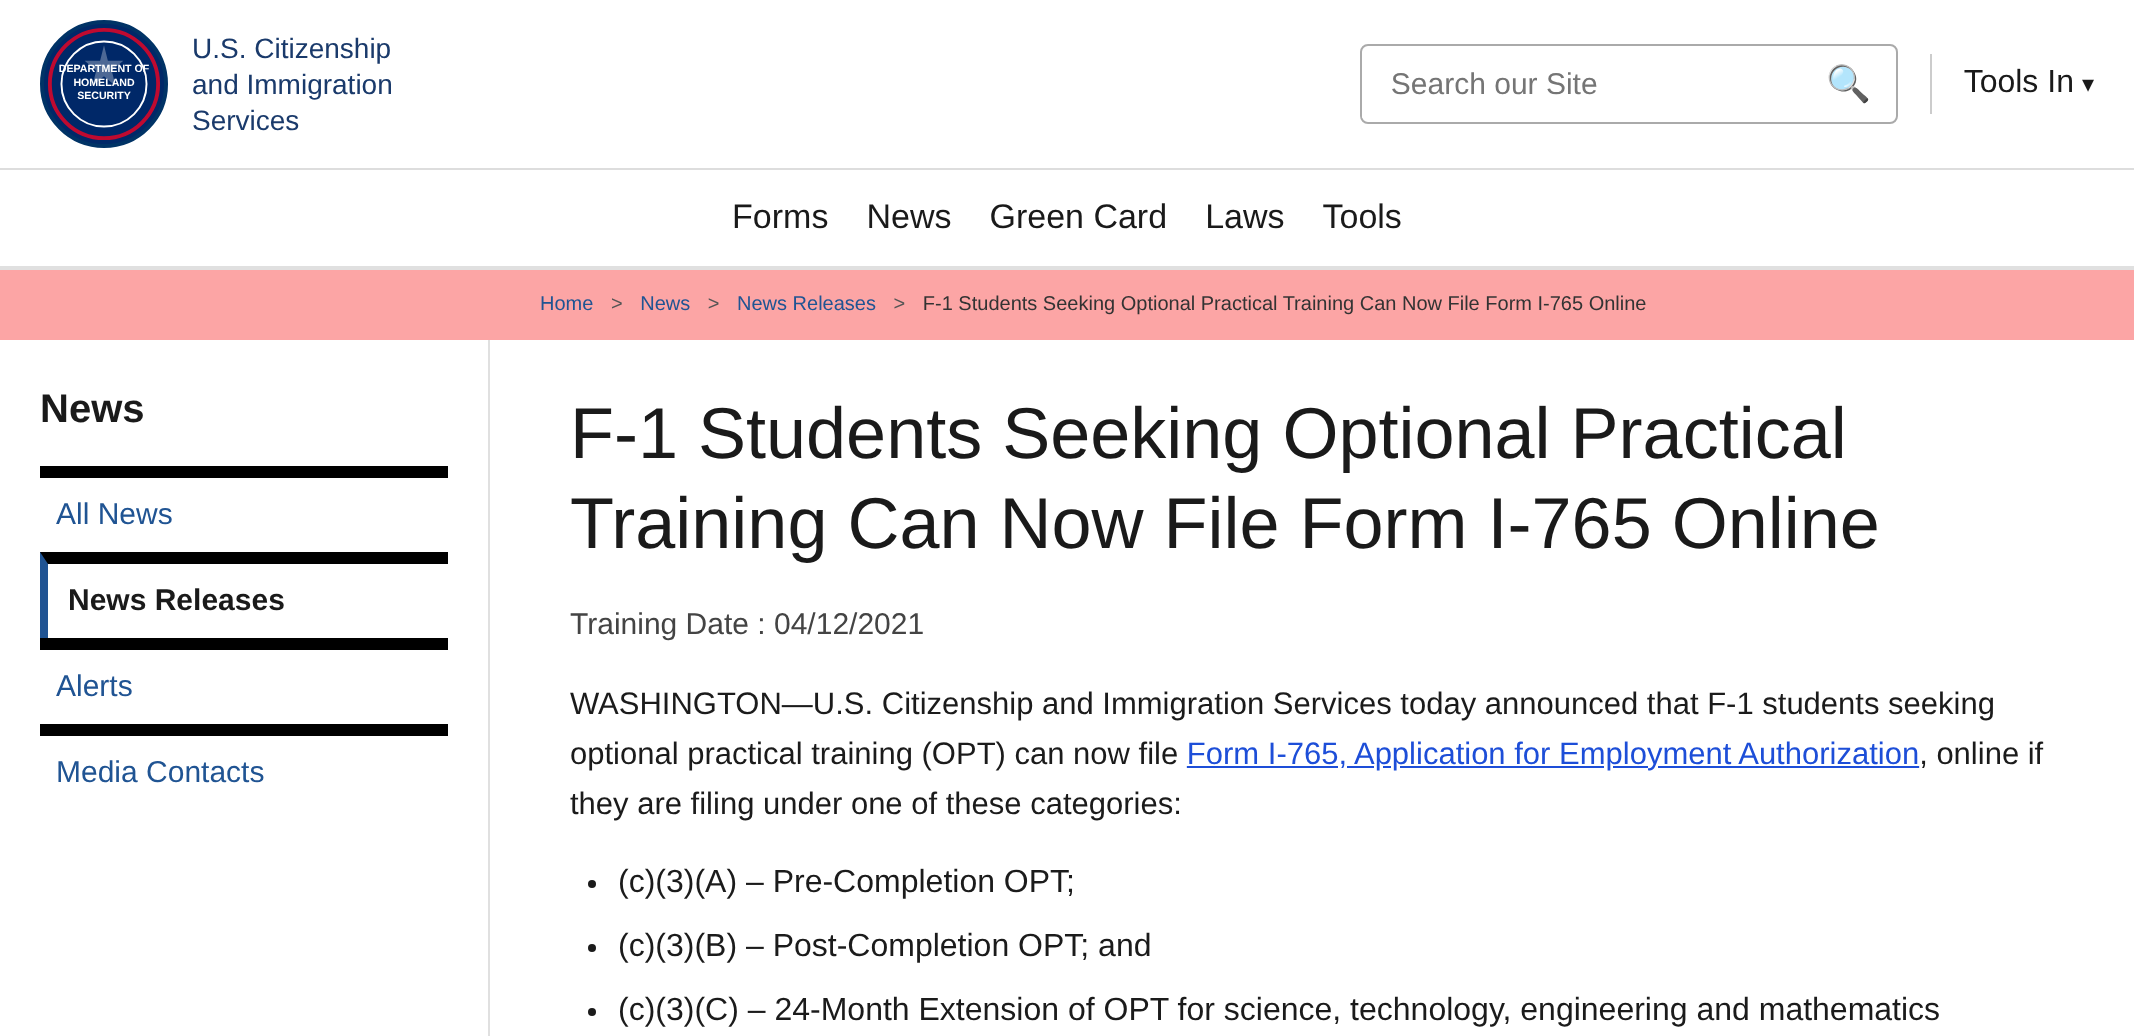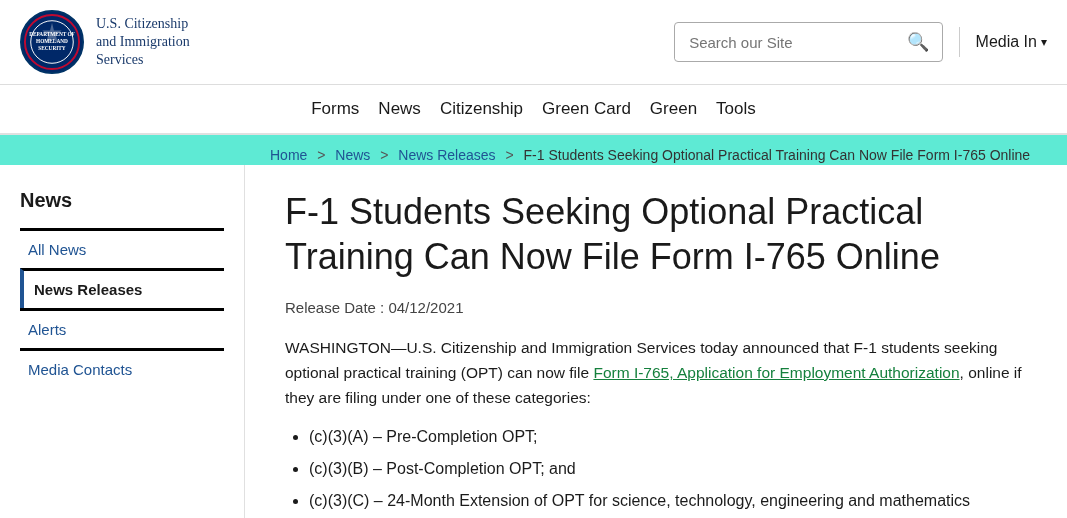--- a/index.html
+++ b/index.html
@@ -11,21 +11,20 @@
       align-items: center;
       padding: 10px 20px;
       border-bottom: 1px solid #ddd;
       background: #fff;
       justify-content: space-between;
     }
     .logo-area {
       display: flex;
       align-items: center;
       gap: 12px;
-      font-family: Liberation Serif, serif;
     }
     .logo-circle {
       width: 64px;
       height: 64px;
       border-radius: 50%;
       border: 2px solid #003366;
       background: #002868;
       display: flex;
       align-items: center;
       justify-content: center;
@@ -112,23 +111,23 @@
       font-size: 17px;
       color: #1a1a1a;
       cursor: pointer;
       text-decoration: none;
       padding: 4px 0;
       font-weight: 400;
     }
 
     
     .breadcrumb-bar {
-      background: #5eead4;
-      padding: 12px 20px 2px 270px;
-      font-size: 14px;
+      background: #fca5a5;
+      padding: 12px 20px 12px 270px;
+      font-size: 10px;
       color: #333;
     }
     .breadcrumb-bar a {
       color: #205493;
       text-decoration: none;
     }
     .breadcrumb-sep { margin: 0 6px; color: #555; }
 
     
     .main-layout {
@@ -147,21 +146,21 @@
     .sidebar-title {
       font-size: 20px;
       font-weight: bold;
       color: #1a1a1a;
       margin-bottom: 16px;
     }
     .sidebar-nav {
       list-style: none;
     }
     .sidebar-nav li {
-      border-top: 3px solid #000000;
+      border-top: 6px solid #000000;
     }
     .sidebar-nav li a {
       display: block;
       padding: 10px 8px;
       font-size: 15px;
       color: #205493;
       text-decoration: none;
     }
     .sidebar-nav li.active {
       border-left: 4px solid #205493;
@@ -192,21 +191,21 @@
     }
     .article-body {
       font-size: 15.5px;
       line-height: 1.6;
       color: #1b1b1b;
     }
     .article-body p {
       margin-bottom: 14px;
     }
     .article-body a {
-      color: #15803d;
+      color: #1d4ed8;
       text-decoration: underline;
     }
     .article-body ul {
       margin-left: 24px;
       margin-top: 8px;
     }
     .article-body ul li {
       margin-bottom: 6px;
       font-size: 16px;
     }
@@ -241,31 +240,30 @@
 
   <div class="header-right">
     <div class="search-wrapper">
       <input class="search-input" type="text" placeholder="Search our Site" style="">
       <button class="search-btn">
         <span>🔍</span>
       </button>
     </div>
     <div class="divider-vert"></div>
     <button class="sign-in-btn">
-      <span>Media In</span>
+      <span>Tools In</span>
     </button>
   </div>
 </div>
 
 <nav class="nav-bar">
   <a class="nav-item" href="#">Forms</a>
   <a class="nav-item" href="#">News</a>
-  <a class="nav-item" href="#">Citizenship</a>
   <a class="nav-item" href="#">Green Card</a>
-  <a class="nav-item" href="#">Green</a>
+  <a class="nav-item" href="#">Laws</a>
   <a class="nav-item" href="#">Tools</a>
 </nav>
 
 <div class="breadcrumb-bar">
   <a href="#">Home</a>
   <span class="breadcrumb-sep">&gt;</span>
   <a href="#">News</a>
   <span class="breadcrumb-sep">&gt;</span>
   <a href="#">News Releases</a>
   <span class="breadcrumb-sep">&gt;</span>
@@ -289,21 +287,21 @@
       <li>
         <a href="#">Media Contacts</a>
       </li>
     </ul>
   </aside>
 
   <main class="content">
     <h1 class="article-title">F-1 Students Seeking Optional Practical Training Can Now File Form I-765 Online</h1>
 
     <div class="release-date">
-      <span>Release Date :</span>
+      <span>Training Date :</span>
       <span>04/12/2021</span>
     </div>
 
     <div class="article-body">
       <p>
         <strong>WASHINGTON</strong><span>—U.S. Citizenship and Immigration Services today announced that F-1 students seeking optional practical training (OPT) can now file </span><a href="#">Form I-765, Application for Employment Authorization</a><span>, online if they are filing under one of these categories:</span>
       </p>
 
       <ul>
         <li>(c)(3)(A) – Pre-Completion OPT;</li>

